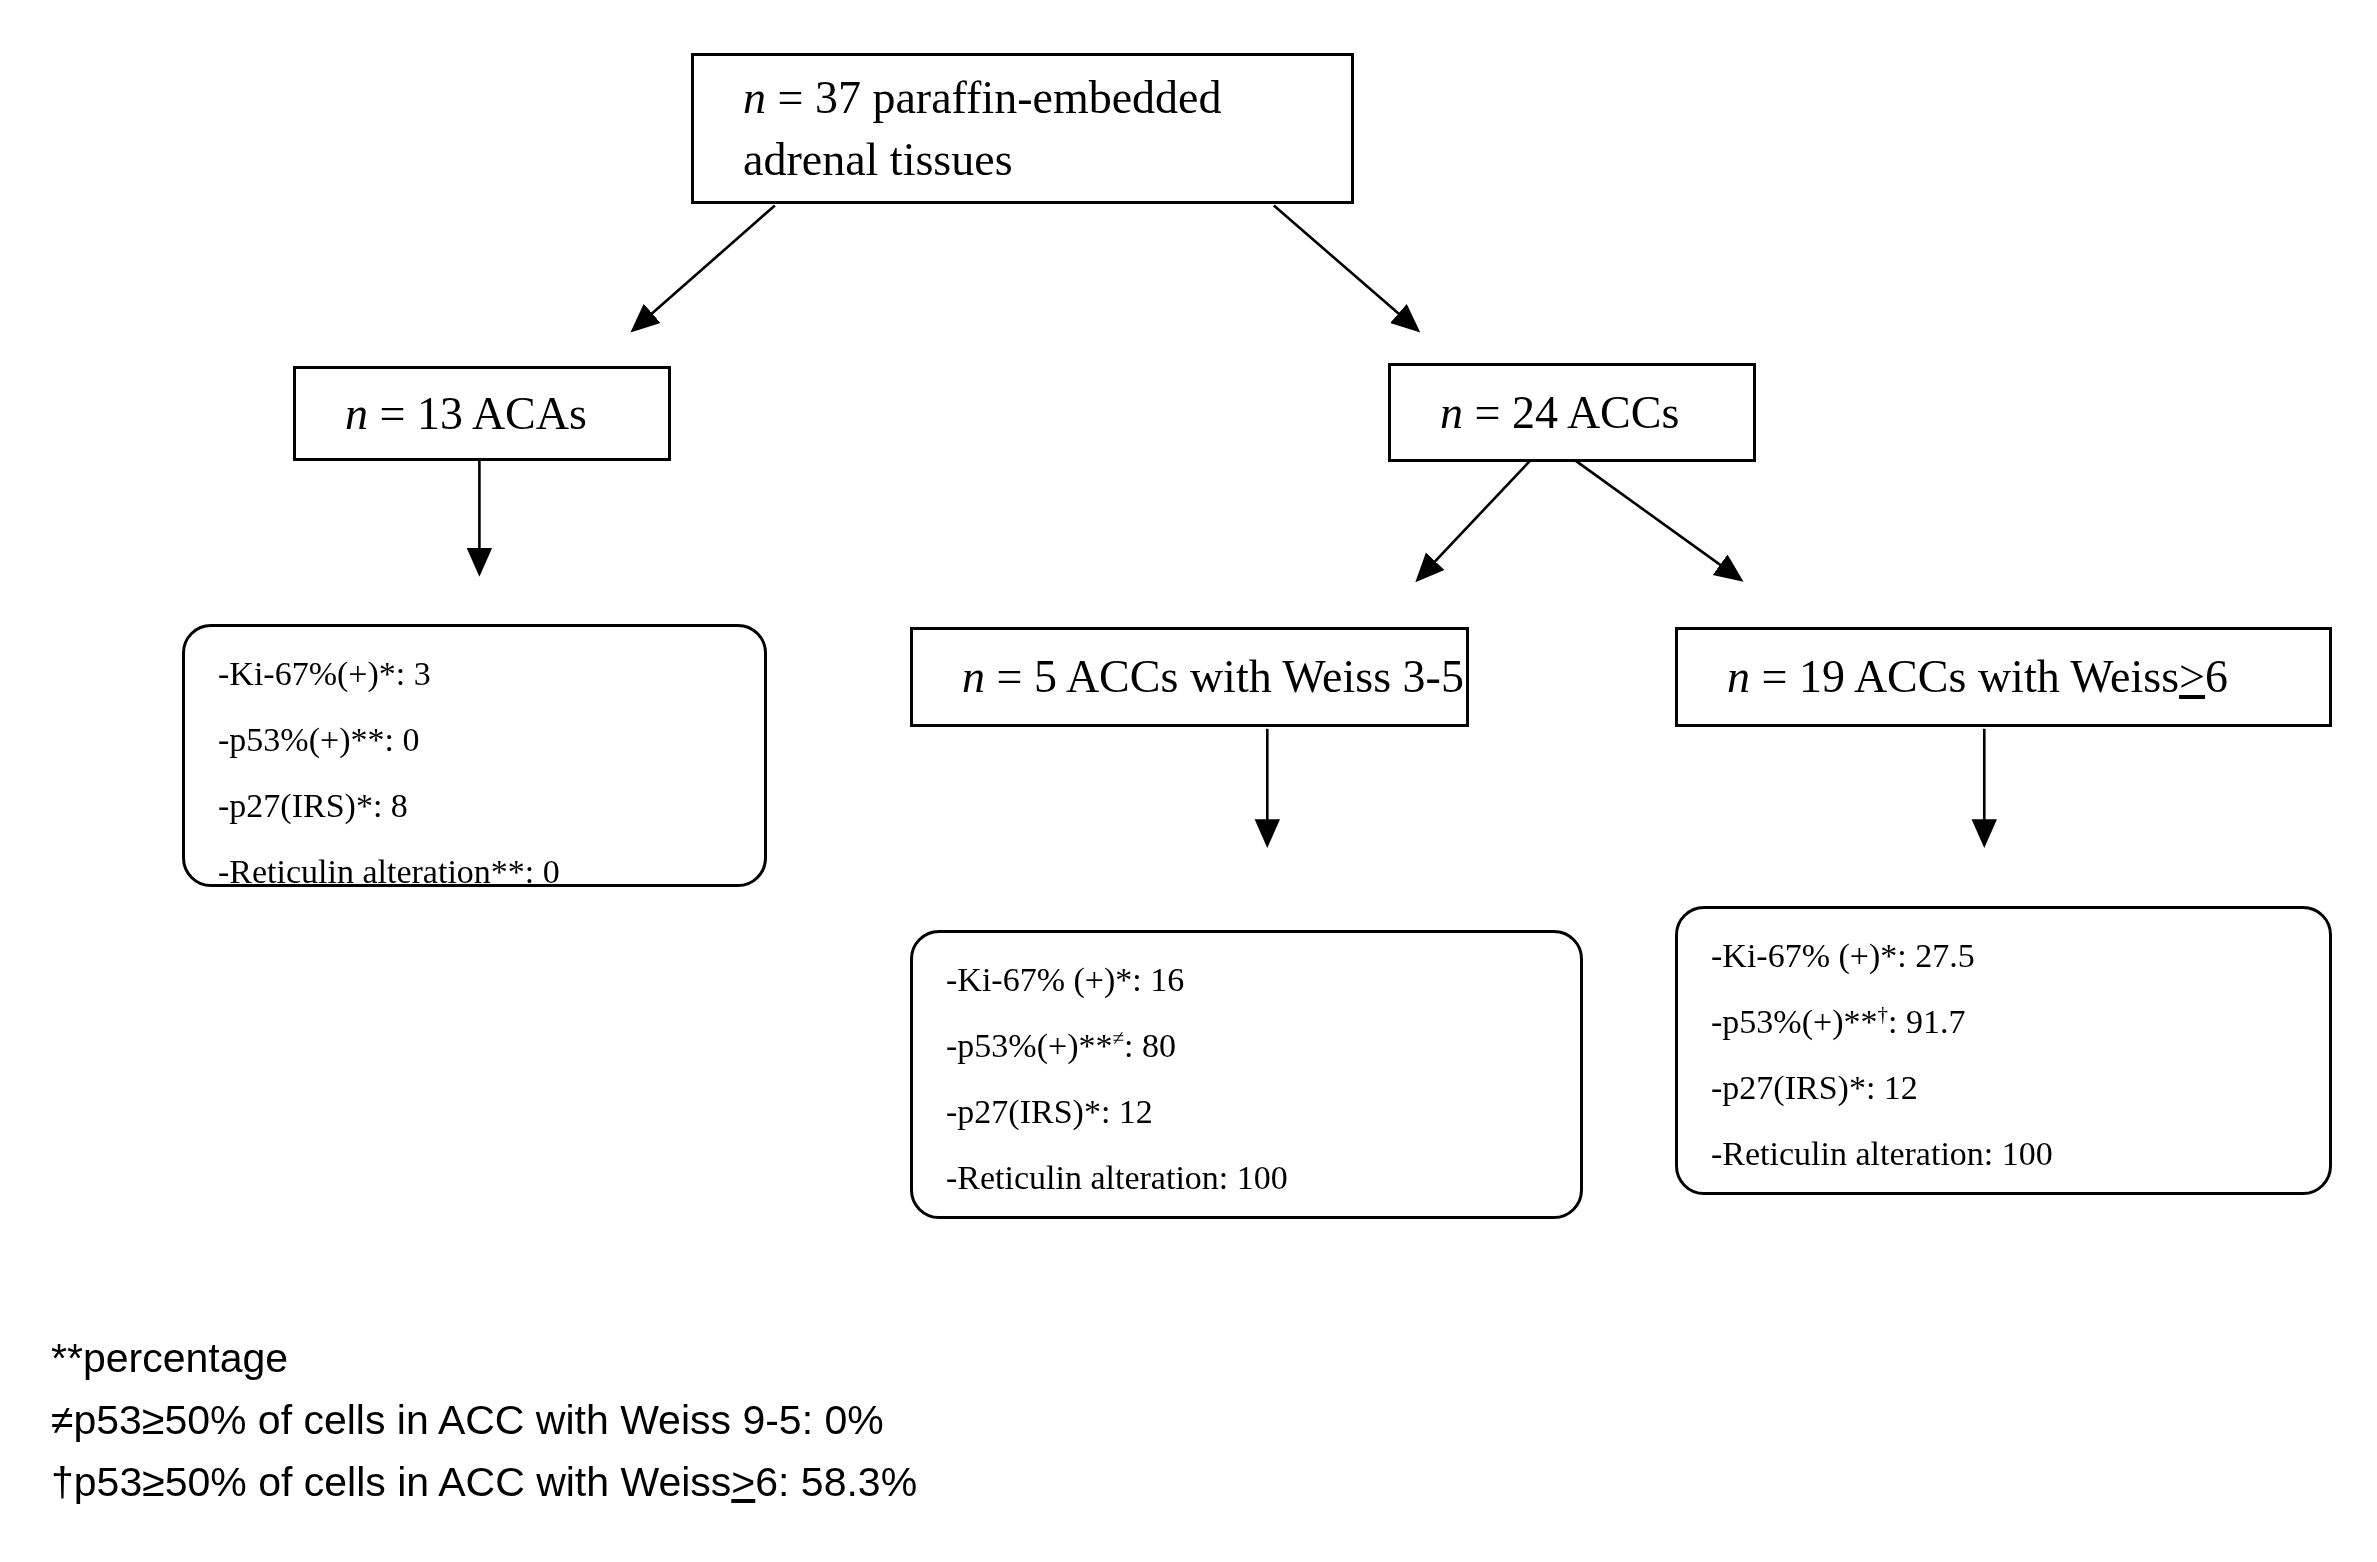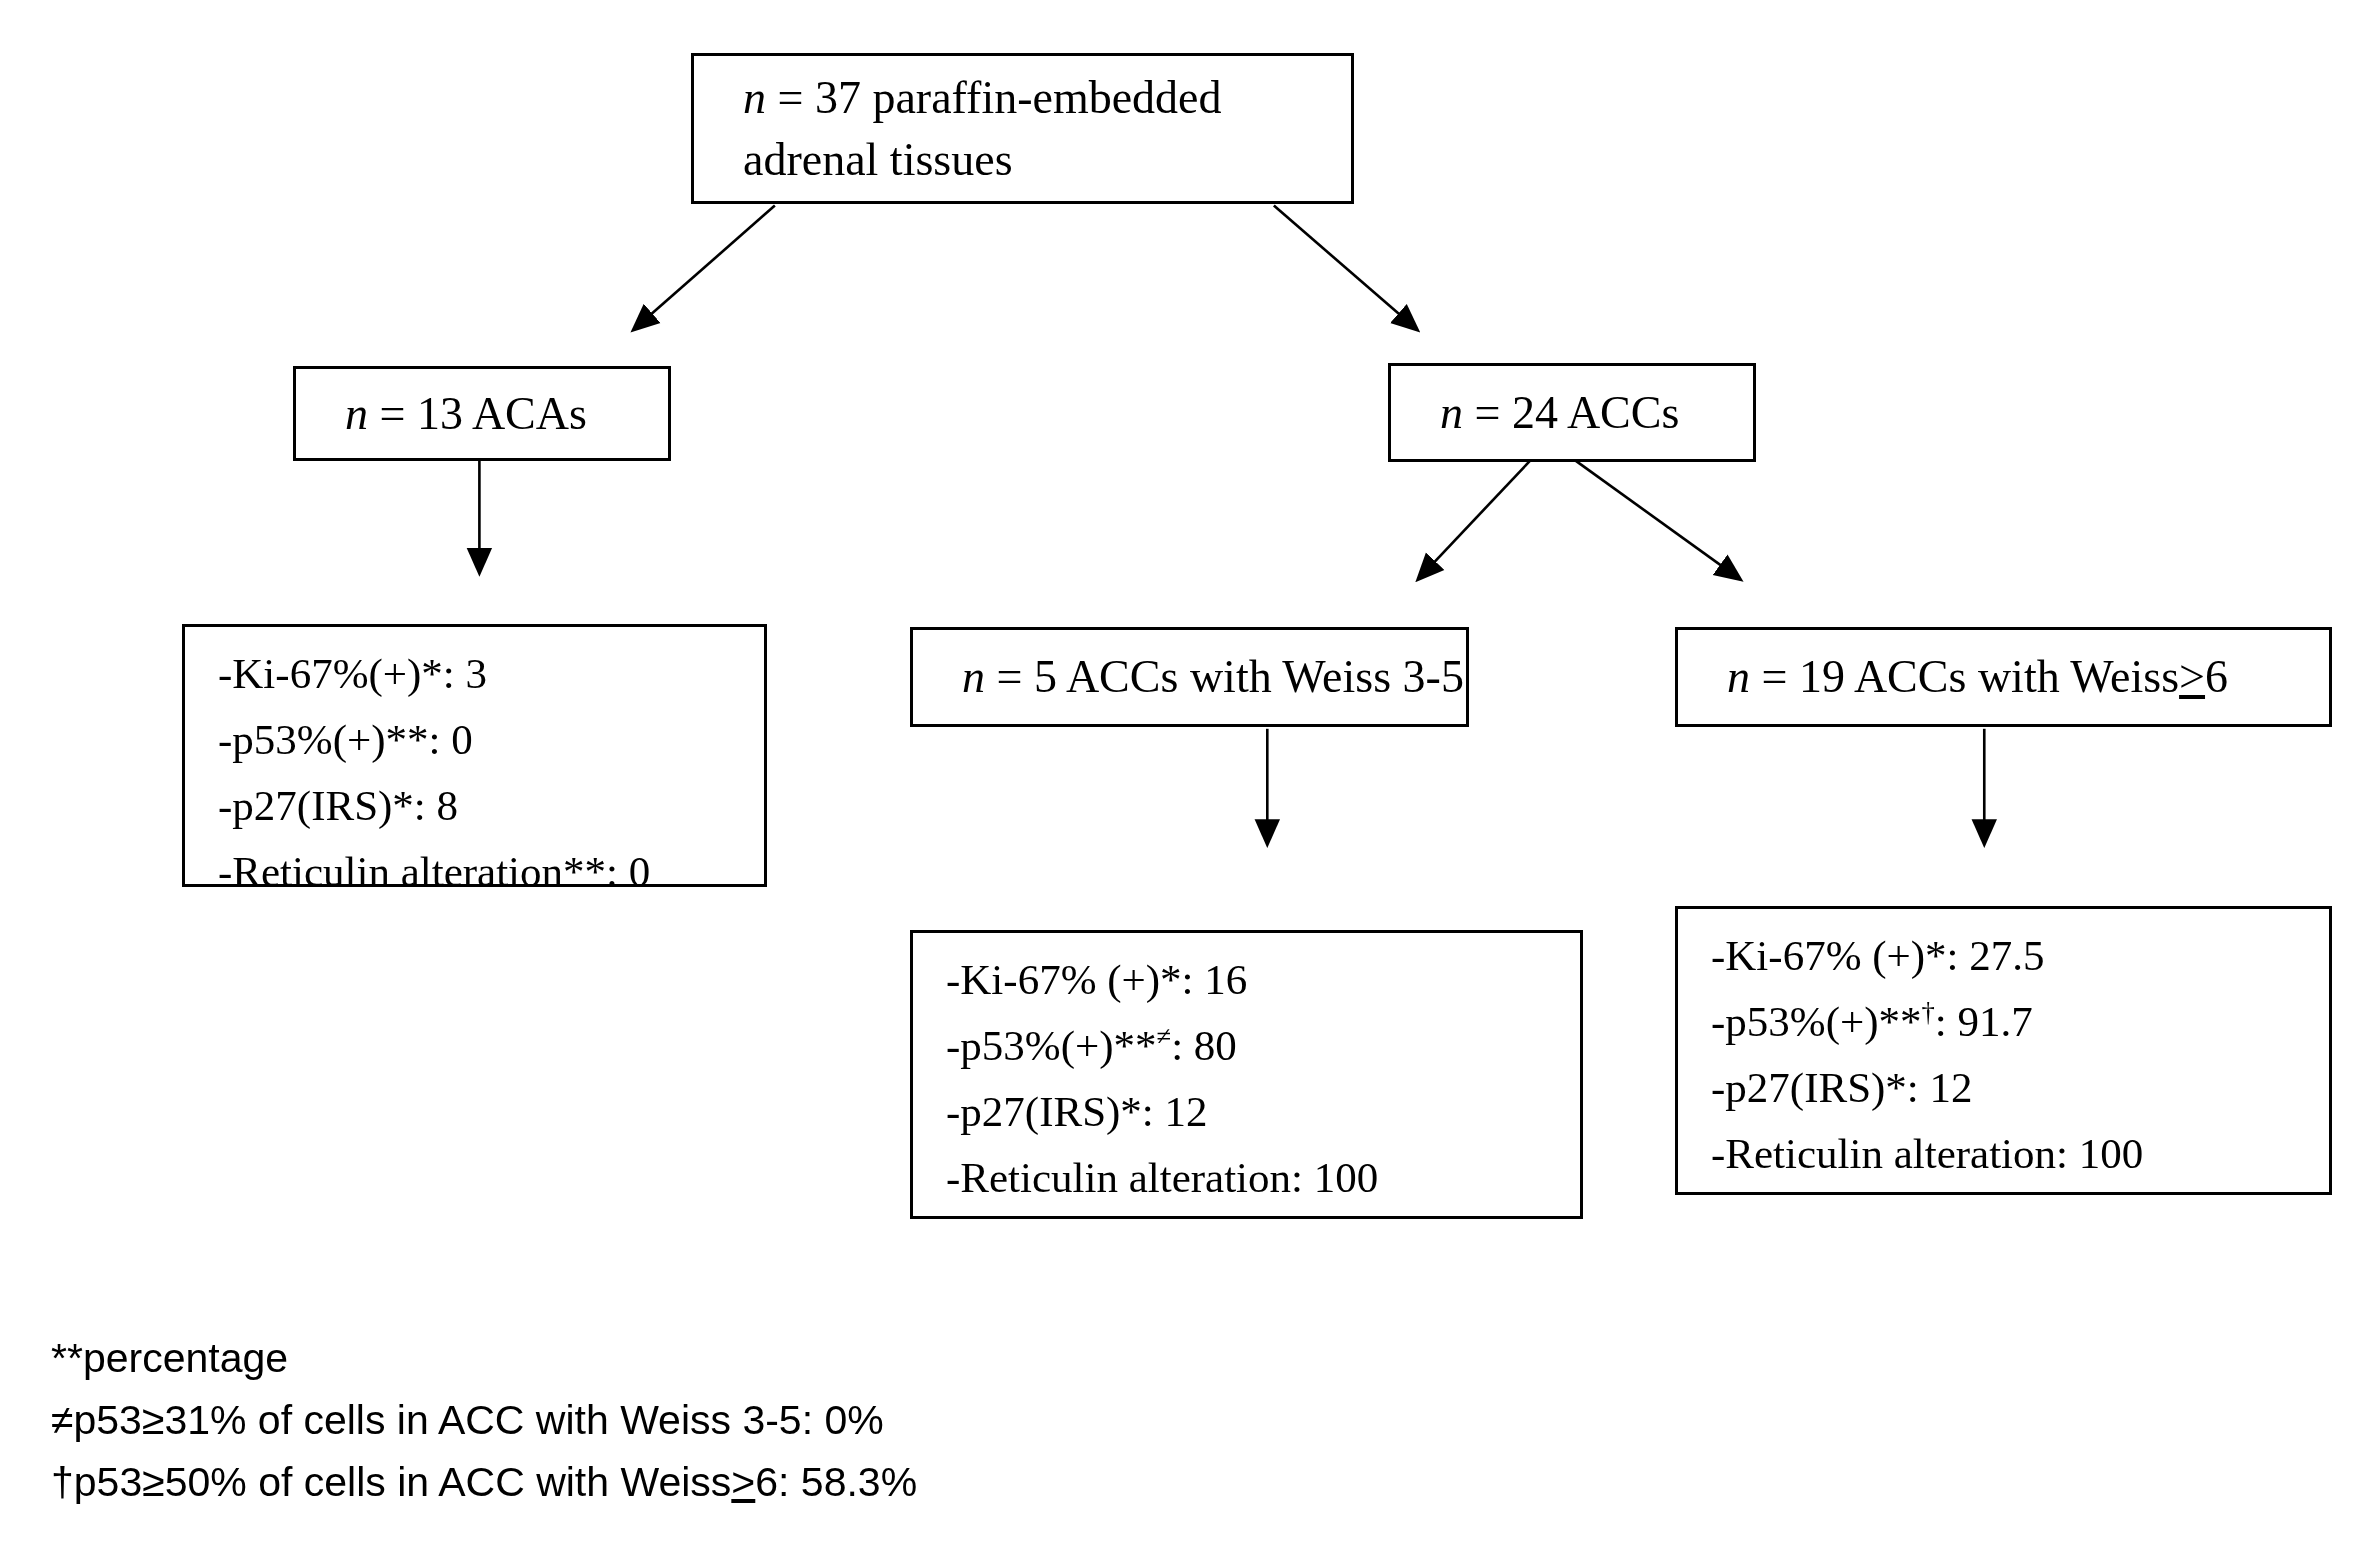--- a/index.html
+++ b/index.html
@@ -6,21 +6,21 @@
   body{
     width:2377px;height:1562px;position:relative;background:#ffffff;
     font-family:"Liberation Serif","DejaVu Serif",serif;color:#000;
     overflow:hidden;
   }
   .box{
     position:absolute;box-sizing:border-box;border:3.3px solid #000;background:#fff;
     font-size:46px;line-height:62px;color:#000;
   }
   .hdr{display:flex;flex-direction:column;justify-content:center;padding-left:49px;white-space:nowrap;}
-  .det{font-size:43px;padding:14.4px 9.9px 0 33px;}
+  .det{font-size:34px;padding:14.4px 9.9px 0 33px;border-radius:29px;}
   .det .line{line-height:66px;white-space:nowrap;}
   .it{font-style:italic;}
   .sup{font-size:62%;vertical-align:super;line-height:0;}
   .und{text-decoration:underline;}
   #root-box{left:691px;top:53px;width:663px;height:151px;}
   #aca-box{left:293px;top:366px;width:378px;height:95px;}
   #acc-box{left:1388px;top:363px;width:368px;height:99px;}
   #weiss35-box{left:910px;top:627px;width:559px;height:100px;}
   #weiss6-box{left:1675px;top:627px;width:657px;height:100px;}
   #aca-detail-box{left:182px;top:624px;width:585px;height:263px;}
@@ -89,16 +89,16 @@
 
 <div id="weiss6-detail-box" class="box det">
     <div class="line"><span>-Ki-67% (+)*: 27.5</span></div>
     <div class="line"><span>-p53%(+)**</span><span class="sup">†</span><span>: 91.7</span></div>
     <div class="line"><span>-p27(IRS)*: 12</span></div>
     <div class="line"><span>-Reticulin alteration: 100</span></div>
   </div>
 
 <div id="footnotes">
     <div class="line"><span>**percentage</span></div>
-    <div class="line"><span>≠p53≥31% of cells in ACC with Weiss 3-5: 0%</span></div>
+    <div class="line"><span>≠p53≥50% of cells in ACC with Weiss 9-5: 0%</span></div>
     <div class="line"><span>†p53≥50% of cells in ACC with Weiss</span><span class="und">&gt;</span><span>6: 58.3%</span></div>
   </div>
 
 
 </body></html>

